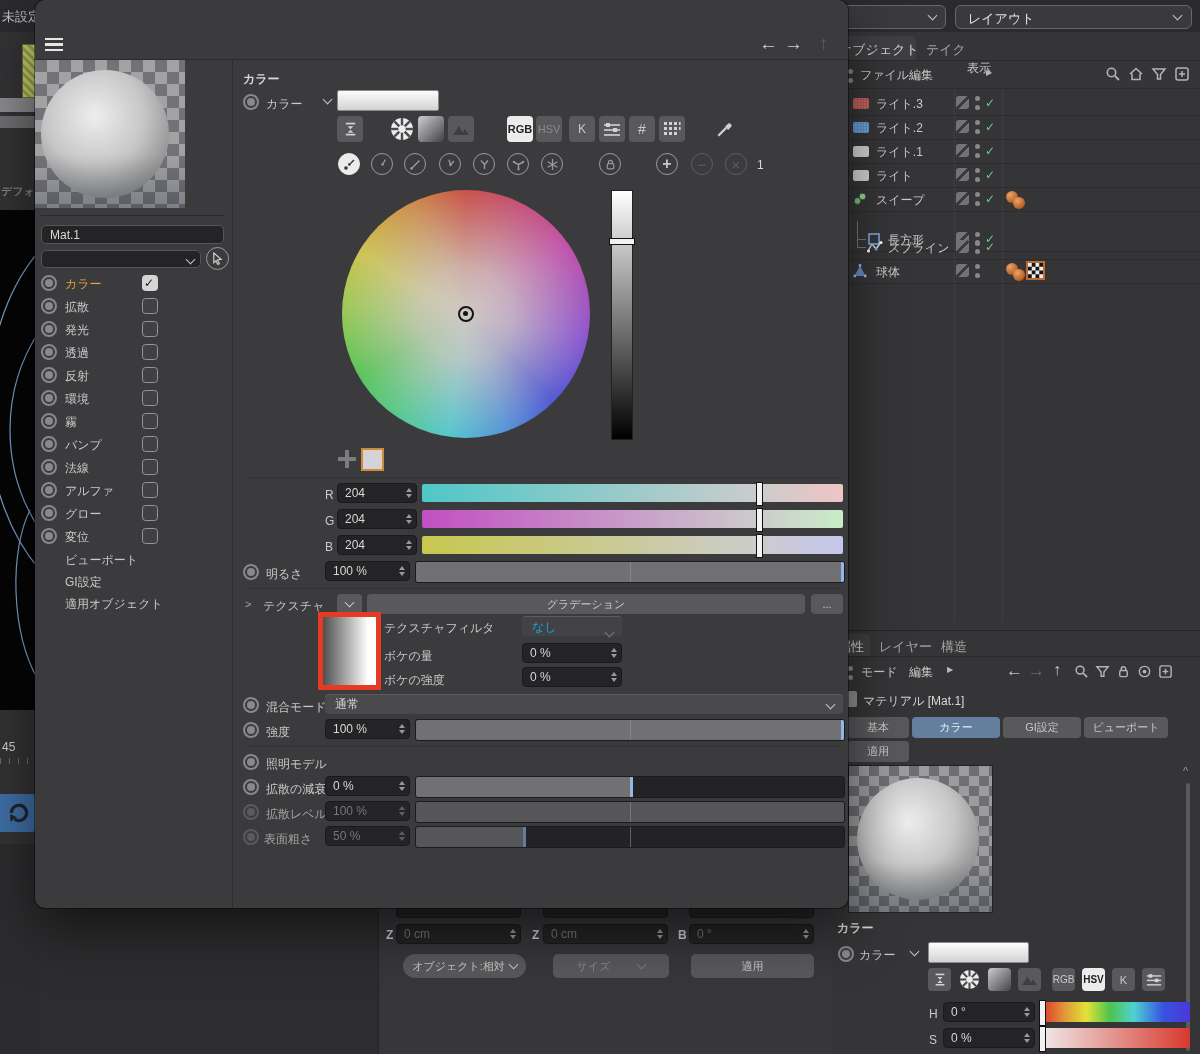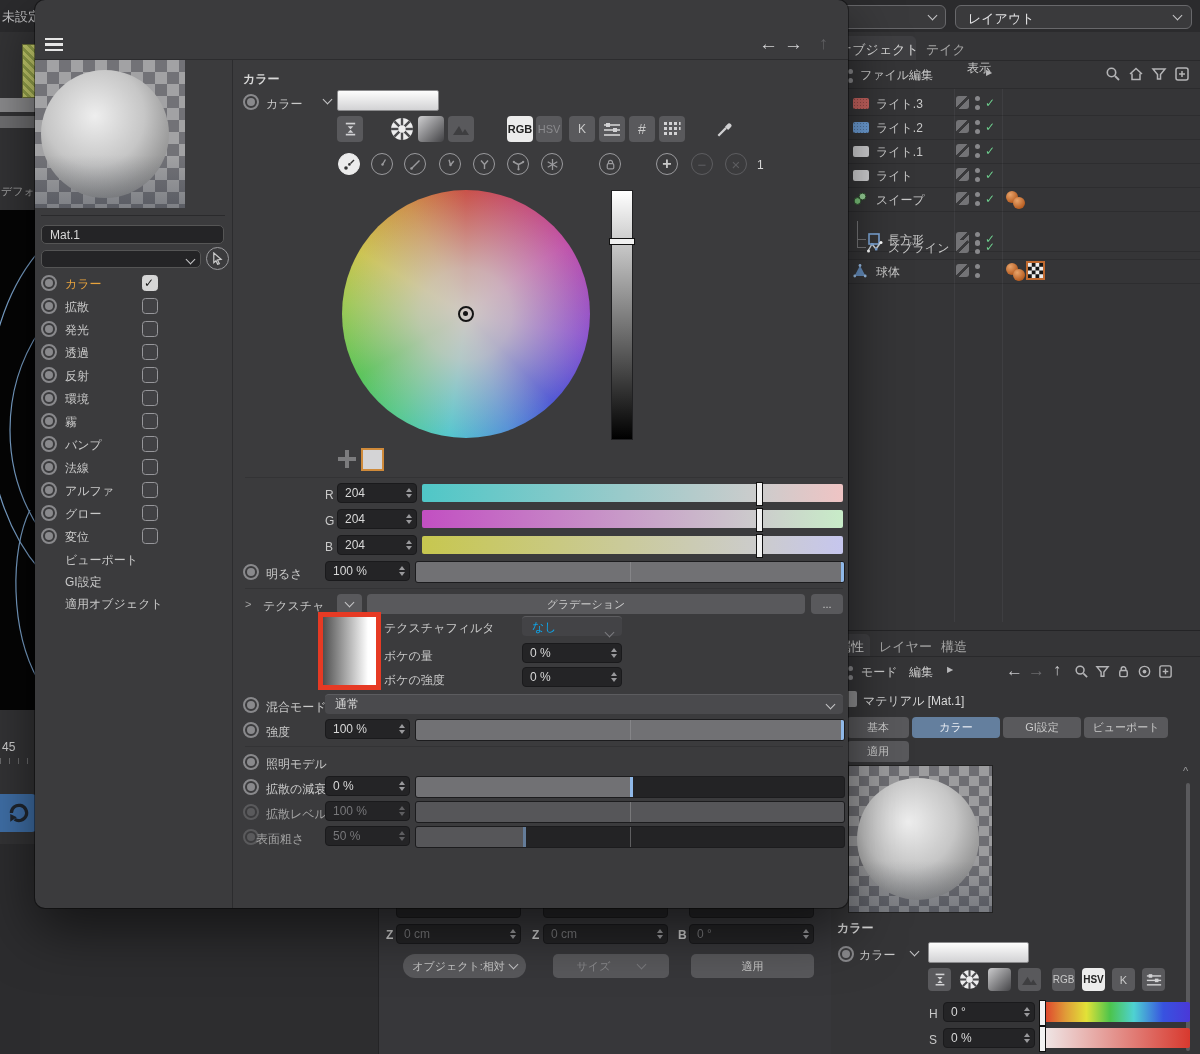--- a/index.html
+++ b/index.html
@@ -818,21 +818,21 @@
           <i class="up"></i>
           <i class="dn"></i>
         </span>
       </div>
     <div class="slider" style="left:380px;top:801px;width:428px;height:20px;">
         <span class="fill dis" style="width:100%;"></span>
         <span class="tick"></span>
       </div>
 
     <span class="rdot off" style="left:208px;top:829px;"></span>
-    <span class="a t dim" style="left:221px;top:831px;">表面粗さ</span>
+    <span class="a t dim" style="left:229px;top:831px;">表面粗さ</span>
     <div class="spinbox dis" style="left:290px;top:826px;width:85px;height:20px;">
         <span>50 %</span>
         <span class="spin" style="opacity:.5;">
           <i class="up"></i>
           <i class="dn"></i>
         </span>
       </div>
     <div class="slider" style="left:380px;top:826px;width:428px;height:20px;">
         <span class="fill dis" style="width:25%;"></span>
         <span class="tick"></span>

